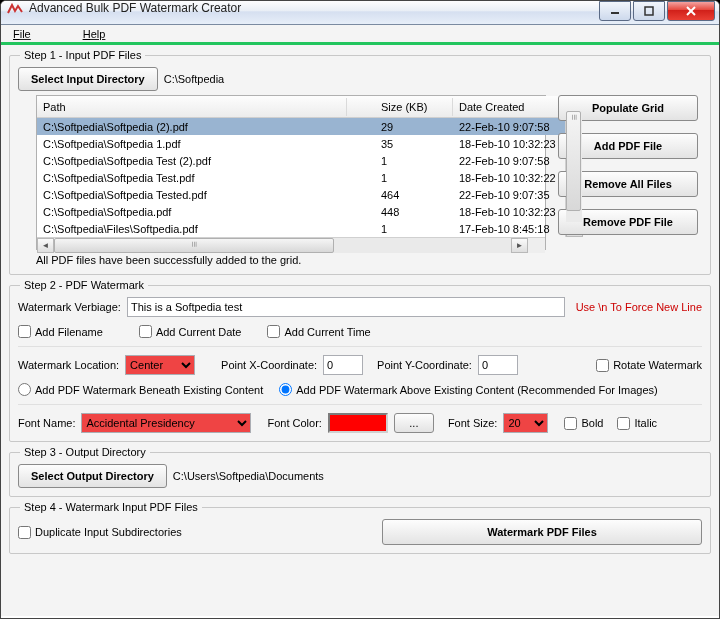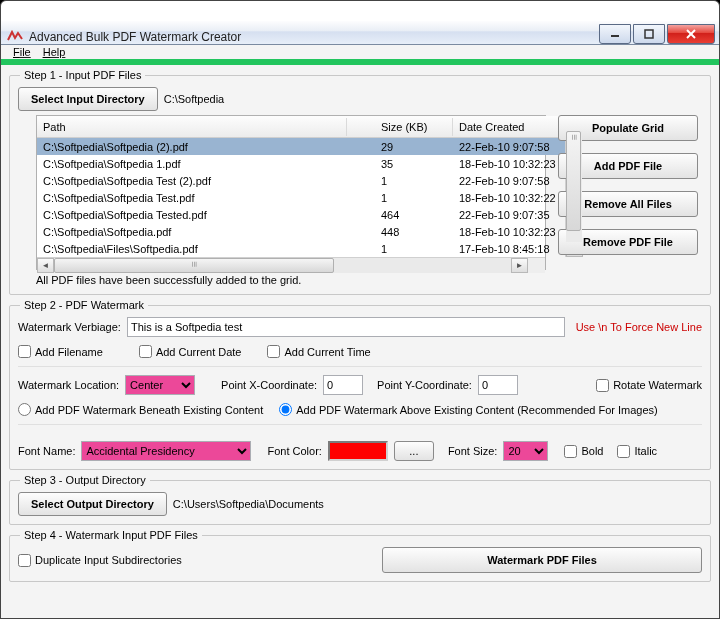--- a/index.html
+++ b/index.html
@@ -1,24 +1,24 @@
 <!DOCTYPE html>
 <html><head>
 <meta charset="utf-8">
 <style>
 * { box-sizing: border-box; margin: 0; padding: 0; }
 body { font-family: Tahoma, Arial, sans-serif; font-size: 11px; background: #000; width: 720px; height: 619px; overflow: hidden; }
 .window { width: 720px; height: 619px; background: #fff; border: 1px solid #444; border-radius: 6px 6px 0 0; overflow: hidden; }
-.titlebar { height: 24px; background: linear-gradient(#fdfdfe,#e8edf5 45%,#d5dff0 46%,#e7eef8); display: flex; align-items: flex-end; border-bottom: 1px solid #7a8aa0; position: relative; margin-top: 20px; }
+.titlebar { height: 24px; background: linear-gradient(#fdfdfe,#e8edf5 45%,#d5dff0 46%,#e7eef8); display: flex; align-items: flex-start; border-bottom: 1px solid #7a8aa0; position: relative; }
 .titlebar .icon { width: 16px; height: 16px; margin: 0 6px; }
 .titlebar .title { font-size: 12px; color: #222; flex: 1; }
 .winbtns { display: flex; height: 20px; margin-right: 4px; }
 .winbtn { width: 32px; height: 20px; margin-left: 2px; border: 1px solid #5a6a85; border-radius: 0 0 3px 3px; display: flex; align-items: center; justify-content: center; font-size: 11px; color: #333; background: linear-gradient(#f2f6fc,#cdd9ec); cursor: pointer; }
 .winbtn.close { width: 48px; background: linear-gradient(#f3a2a0,#e5453a 45%,#d1201a 46%,#e93e33); color: #fff; font-weight: bold; }
-.menubar { height: 20px; background: #f4f4f4; display: flex; align-items: center; padding: 0 6px; border-bottom: 6px solid #22c55e; }
+.menubar { height: 20px; background: #f4f4f4; display: flex; align-items: center; padding: 0 6px; border-bottom: 3px solid #22c55e; gap: 40px; }
 .menuitem { padding: 2px 6px; text-decoration: underline; text-decoration-color: #222; cursor: default; }
 .menuitem::first-letter { text-decoration: underline; }
 .content { padding: 4px 8px 8px 8px; background: #f4f4f4; height: calc(619px - 28px - 20px); }
 .fieldset { border: 1px solid #c8c8c8; border-radius: 2px; padding: 6px 8px 8px 8px; margin-bottom: 4px; background: #f4f4f4; }
 .legend { font-size: 11px; padding: 0 4px; background: #f4f4f4; margin-left: 2px; }
 .btn { background: linear-gradient(#fdfdfd,#e3e3e3); border: 1px solid #8a8a8a; border-radius: 3px; padding: 3px 10px; font-size: 11px; font-family: inherit; cursor: pointer; }
 .btn.bold { font-weight: bold; padding: 5px 12px; }
 .row { display: flex; align-items: center; gap: 6px; }
 .label { font-size: 11px; }
 .grid-wrap { border: 1px solid #b0b0b0; background: #fff; height: 155px; display: flex; flex-direction: column; margin-top: 4px; width: 510px; }
@@ -36,21 +36,21 @@
 .sb-track { flex: 1; height: 15px; background: #eaeaea; position: relative; }
 .sb-thumb { position: absolute; left: 0; top: 0; height: 15px; width: 280px; background: linear-gradient(#f5f5f5,#d8d8d8); border: 1px solid #b0b0b0; border-radius: 2px; }
 .sb-thumb::after { content: "≡"; position: absolute; left: 50%; top: 0; transform: translateX(-50%) rotate(90deg); color: #999; font-size: 10px; }
 .vscroll { width: 17px; background: #f0f0f0; border-left: 1px solid #d0d0d0; display: flex; flex-direction: column; }
 .sidebtns { display: flex; flex-direction: column; gap: 12px; margin-left: 12px; margin-top: 4px; }
 .sidebtns .btn { width: 140px; font-weight: bold; padding: 6px 20px; }
 .status { font-size: 11px; margin-top: 4px; }
 input[type=text] { border: 1px solid #abadb3; padding: 2px 3px; font-family: inherit; font-size: 11px; height: 20px; }
 .chk { display: inline-flex; align-items: center; gap: 4px; font-size: 11px; }
 .chk input { width: 13px; height: 13px; }
-select { border: 1px solid #abadb3; font-family: inherit; font-size: 11px; height: 20px; background: #ec4899; }
+select { border: 1px solid #abadb3; font-family: inherit; font-size: 11px; height: 20px; background: #ef4444; }
 .radio { display: inline-flex; align-items: center; gap: 4px; font-size: 11px; }
 .colorbox { width: 60px; height: 20px; background: #ff0000; border: 2px inset #d0d0d0; }
 .red { color: #cc0000; }
 .step2-rows > .row { margin-bottom: 8px; }
 .gridarea { display:flex; flex-direction:row; }
 .gridcol { display:flex; flex-direction:column;padding-left:18px; }
 </style>
 </head>
 <body>
 
@@ -204,21 +204,21 @@
       <div class="row">
         <label class="radio">
             <input type="radio" name="wmpos" style="">
             <span>Add PDF Watermark Beneath Existing Content</span>
           </label>
         <label class="radio" style="margin-left:10px;">
             <input type="radio" name="wmpos" checked="" style="">
             <span>Add PDF Watermark Above Existing Content (Recommended For Images)</span>
           </label>
       </div>
-      <div class="row" style="border-top:1px solid #e0e0e0; padding-top:16px; margin-bottom:0;">
+      <div class="row" style="border-top:1px solid #e0e0e0; padding-top:8px; margin-bottom:0;">
         <span class="label">Font Name:</span>
         <select style="width:170px;"><option>Accidental Presidency</option></select>
         <span class="label" style="margin-left:10px;">Font Color:</span>
         <div class="colorbox" style="background: rgb(255, 0, 0);"></div>
         <button class="btn" style="width:40px;">...</button>
         <span class="label" style="margin-left:8px;">Font Size:</span>
         <select style="width:45px;"><option>20</option></select>
         <label class="chk" style="margin-left:10px;">
             <input type="checkbox" style="">
             <span>Bold</span>

